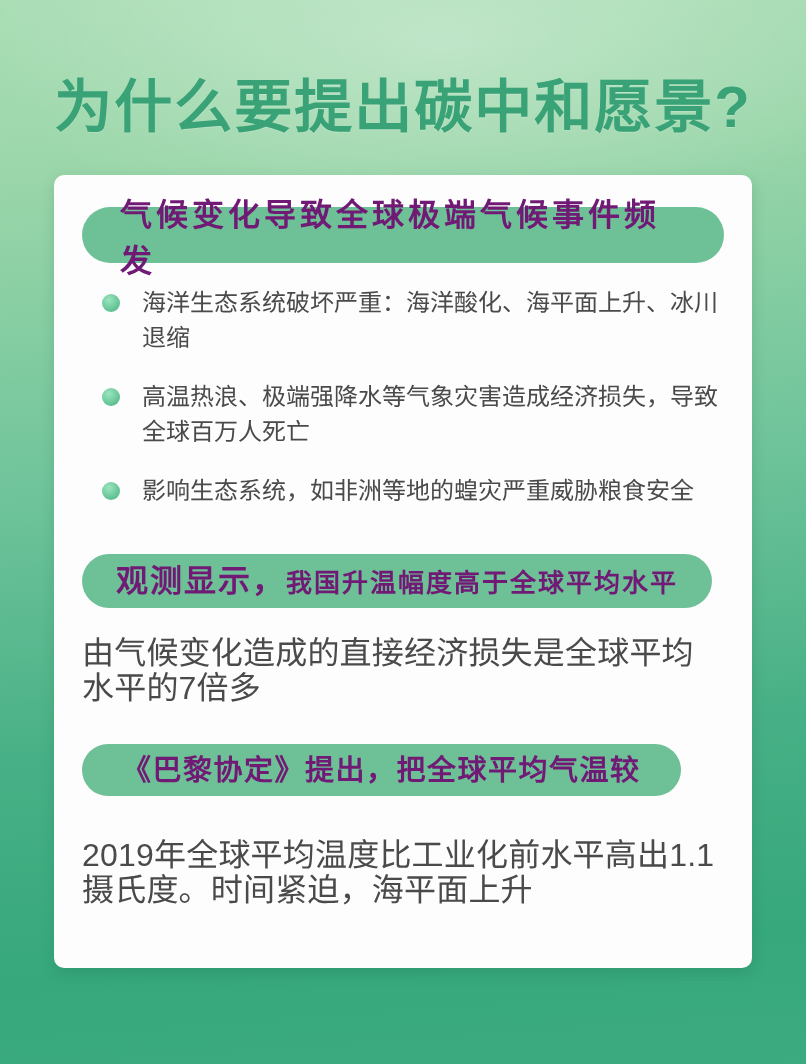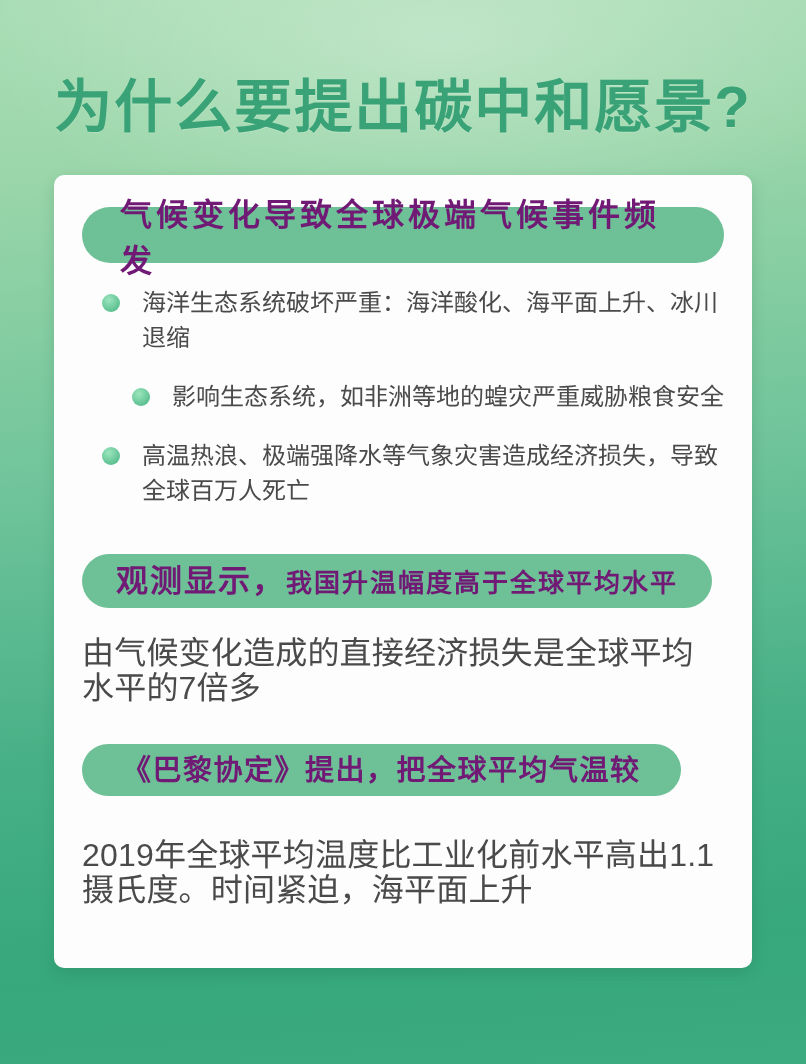--- a/index.html
+++ b/index.html
@@ -57,21 +57,20 @@
     margin-bottom: 22px;
   }
   .bullets {
     list-style: none;
     margin: 22px 0 0;
     padding: 0 0 0 20px;
   }
   .bullet {
     display: flex;
     margin-bottom: 24px;
-    justify-content: flex-end;
   }
   .bullet:last-child { margin-bottom: 0; }
   .dot {
     flex: 0 0 18px;
     width: 18px;
     height: 18px;
     margin: 9px 22px 0 0;
     border-radius: 50%;
     background: radial-gradient(circle at 38% 32%, #9ce5bd, #57bd8d 78%);
   }
@@ -124,25 +123,25 @@
       <span>气候变化导致全球极端气候事件频发</span>
     </div>
 
     <ul class="bullets">
       <li class="bullet">
         <span class="dot"></span>
         <span class="bullet-text">海洋生态系统破坏严重：海洋酸化、海平面上升、冰川退缩</span>
       </li>
       <li class="bullet">
         <span class="dot"></span>
-        <span class="bullet-text">影响生态系统，如非洲等地的蝗灾严重威胁粮食安全</span>
+        <span class="bullet-text">高温热浪、极端强降水等气象灾害造成经济损失，导致全球百万人死亡</span>
       </li>
       <li class="bullet">
         <span class="dot"></span>
-        <span class="bullet-text">高温热浪、极端强降水等气象灾害造成经济损失，导致全球百万人死亡</span>
+        <span class="bullet-text">影响生态系统，如非洲等地的蝗灾严重威胁粮食安全</span>
       </li>
     </ul>
 
     <div class="badge badge-mixed">
       <span class="badge-prefix">观测显示，</span><span class="badge-main">我国升温幅度高于全球平均水平</span>
     </div>
 
     <p class="para">由气候变化造成的直接经济损失是全球平均水平的7倍多</p>
 
     <div class="badge badge-two-line">

